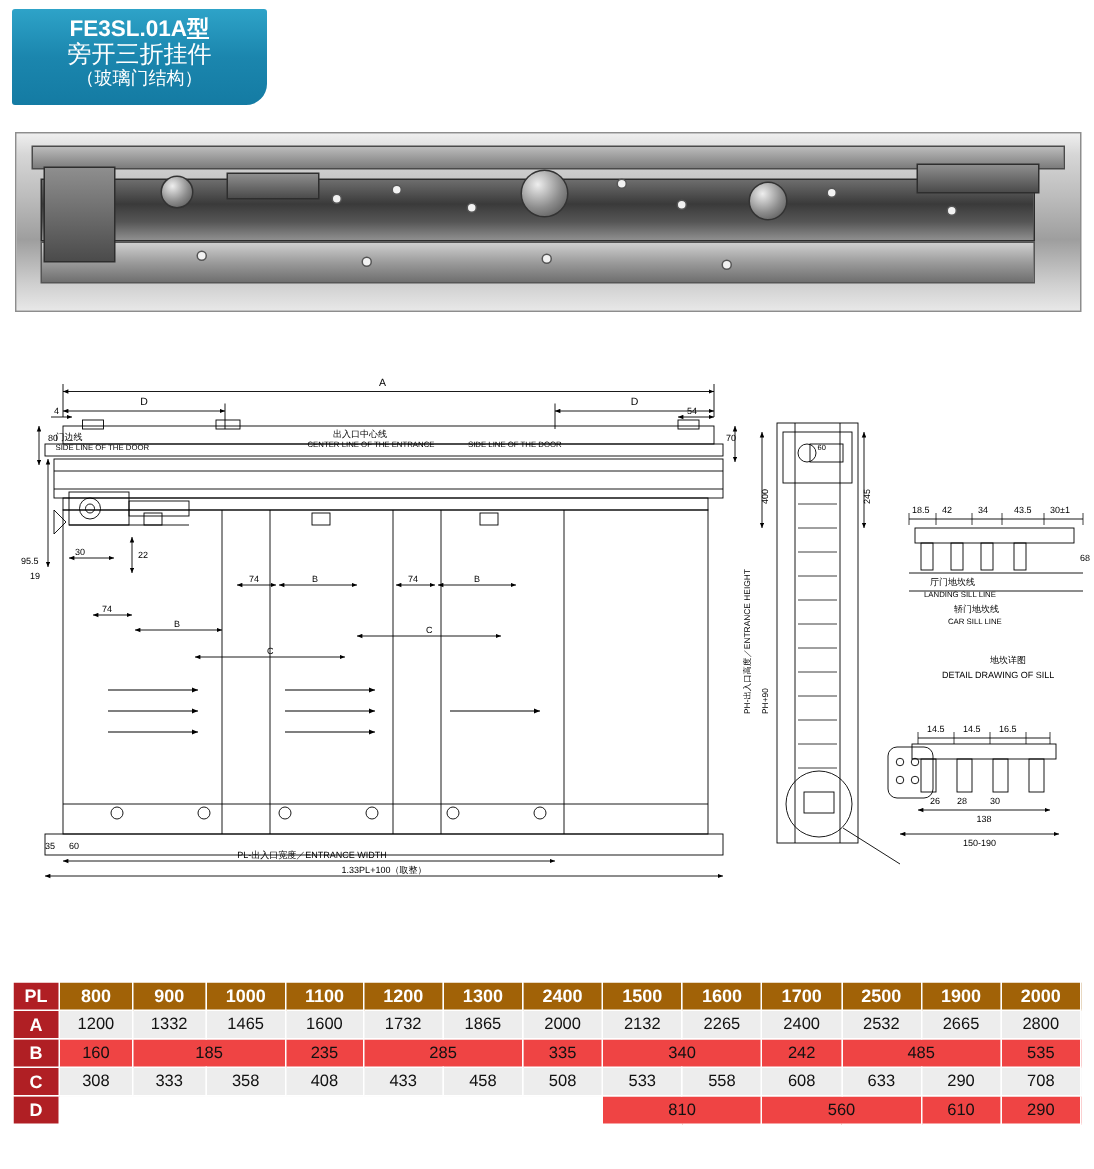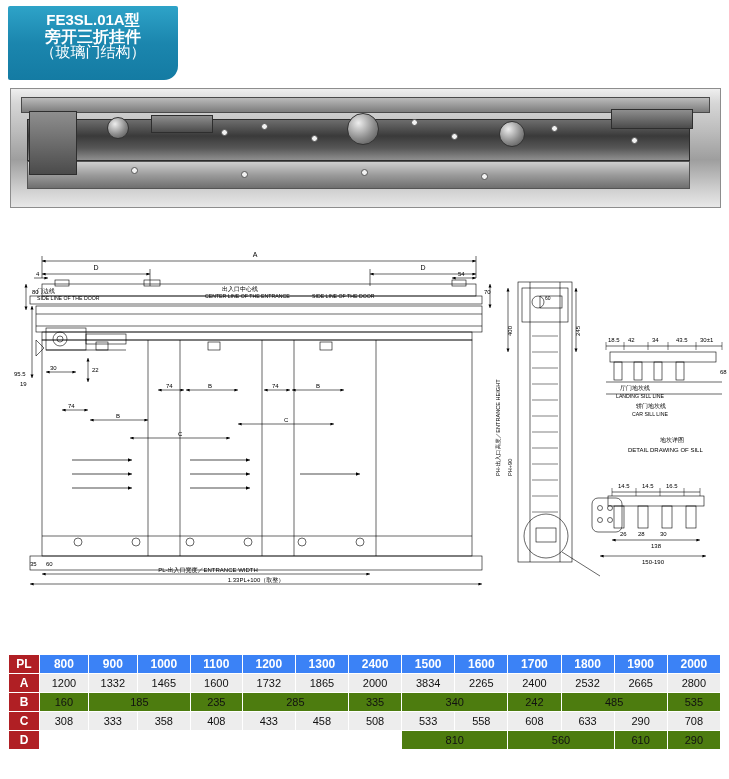--- a/index.html
+++ b/index.html
@@ -1,24 +1,24 @@
 <!DOCTYPE html>
 <html><head>
 <meta charset="utf-8">
 <style>
   html,body{margin:0;padding:0;}
   body{width:729px;height:779px;background:#ffffff;font-family:"Liberation Sans",sans-serif;position:relative;overflow:hidden;}
 
   
-  .title-block{position:absolute;left:8px;top:6px;width:170px;height:74px;
+  .title-block{position:absolute;left:8px;top:6px;width:170px;height:64px;
       background:linear-gradient(180deg,#2ea3c8 0%,#1b86ae 50%,#147ba3 100%);
       border-radius:2px 2px 14px 2px;color:#fff;text-align:center;}
   .title-1{font-size:15px;font-weight:bold;letter-spacing:0px;padding-top:5px;line-height:17px;}
-  .title-2{font-size:16px;font-weight:bold;line-height:18px;}
-  .title-3{font-size:15px;line-height:12px;font-family:Liberation Serif, serif;}
+  .title-2{font-size:16px;font-weight:normal;line-height:18px;}
+  .title-3{font-size:12px;line-height:12px;font-family:Liberation Serif, serif;}
 
   
   .photo{position:absolute;left:10px;top:88px;width:709px;height:118px;
      background:linear-gradient(180deg,#efefef 0%,#d6d6d6 12%,#bdbdbd 35%,#9e9e9e 60%,#cfcfcf 85%,#e8e8e8 100%);
      border:1px solid #8d8d8d;overflow:hidden;}
   .photo .rail{position:absolute;left:16px;top:30px;right:30px;height:40px;
      background:linear-gradient(180deg,#6d6d6d,#3a3a3a 40%,#565656 70%,#8f8f8f);border:1px solid #2c2c2c;}
   .photo .railbottom{position:absolute;left:16px;bottom:18px;right:30px;height:26px;
      background:linear-gradient(180deg,#cfcfcf,#9b9b9b 50%,#6f6f6f);border:1px solid #555;}
   .photo .beam{position:absolute;left:10px;top:8px;right:10px;height:14px;
@@ -29,22 +29,22 @@
 
   
   .draw{position:absolute;left:0;top:236px;width:729px;height:400px;}
   .draw svg{display:block;}
 
   
   .tablewrap{position:absolute;left:8px;top:654px;width:713px;}
   table{border-collapse:collapse;width:713px;font-size:11px;}
   th,td{border:1px solid #ffffff;text-align:center;height:18px;padding:0;}
   th.rowhead{background:#b01f24;color:#fff;font-weight:bold;width:30px;font-size:12px;}
-  th.colhead{background:#3b82f6;color:#fff;font-weight:bold;font-size:12px;}
-  td{background:#4d7c0f;color:#111;}
+  th.colhead{background:#a16207;color:#fff;font-weight:bold;font-size:12px;}
+  td{background:#ef4444;color:#111;}
   tr:nth-child(odd) td{background:#ededed;}
 </style>
 </head>
 <body>
 
 <div class="title-block">
   <div class="title-1">FE3SL.01A型</div>
   <div class="title-2">旁开三折挂件</div>
   <div class="title-3">（玻璃门结构）</div>
 </div>
@@ -298,36 +298,36 @@
         <th class="colhead">800</th>
         <th class="colhead">900</th>
         <th class="colhead">1000</th>
         <th class="colhead">1100</th>
         <th class="colhead">1200</th>
         <th class="colhead">1300</th>
         <th class="colhead">2400</th>
         <th class="colhead">1500</th>
         <th class="colhead">1600</th>
         <th class="colhead">1700</th>
-        <th class="colhead">1800</th>
+        <th class="colhead">2500</th>
         <th class="colhead">1900</th>
         <th class="colhead">2000</th>
       </tr>
     </thead>
     <tbody>
       <tr>
         <th class="rowhead">A</th>
         <td>1200</td>
         <td>1332</td>
         <td>1465</td>
         <td>1600</td>
         <td>1732</td>
         <td>1865</td>
         <td>2000</td>
-        <td>3834</td>
+        <td>2132</td>
         <td>2265</td>
         <td>2400</td>
         <td>2532</td>
         <td>2665</td>
         <td>2800</td>
       </tr>
       <tr>
         <th class="rowhead">B</th>
         <td>160</td>
         <td colspan="2">185</td>

